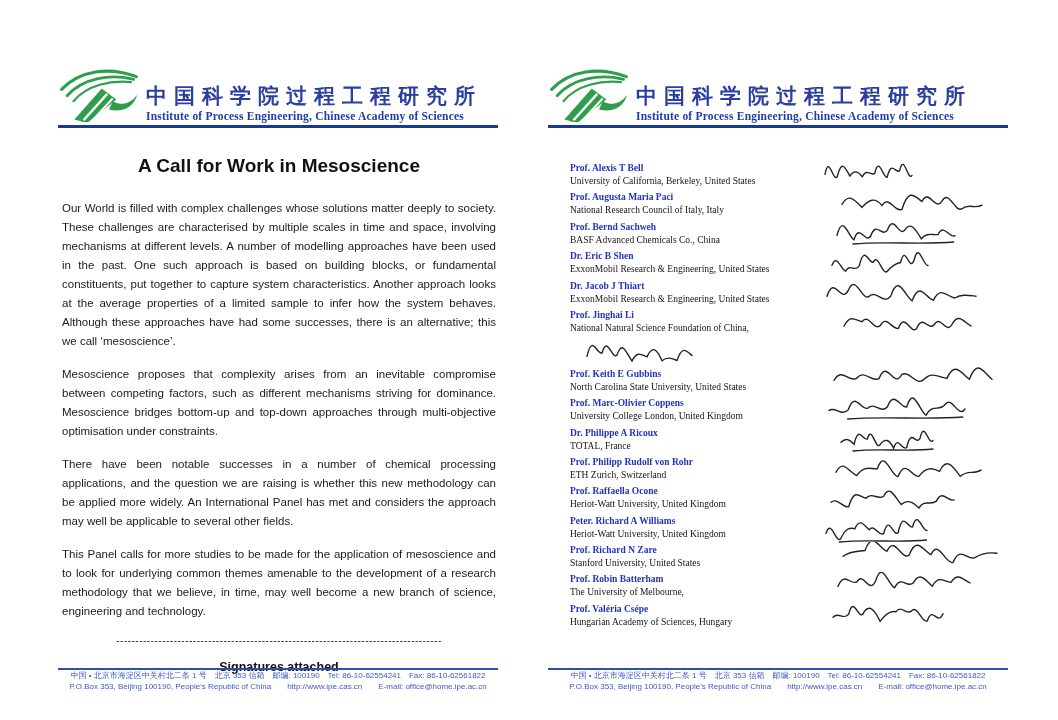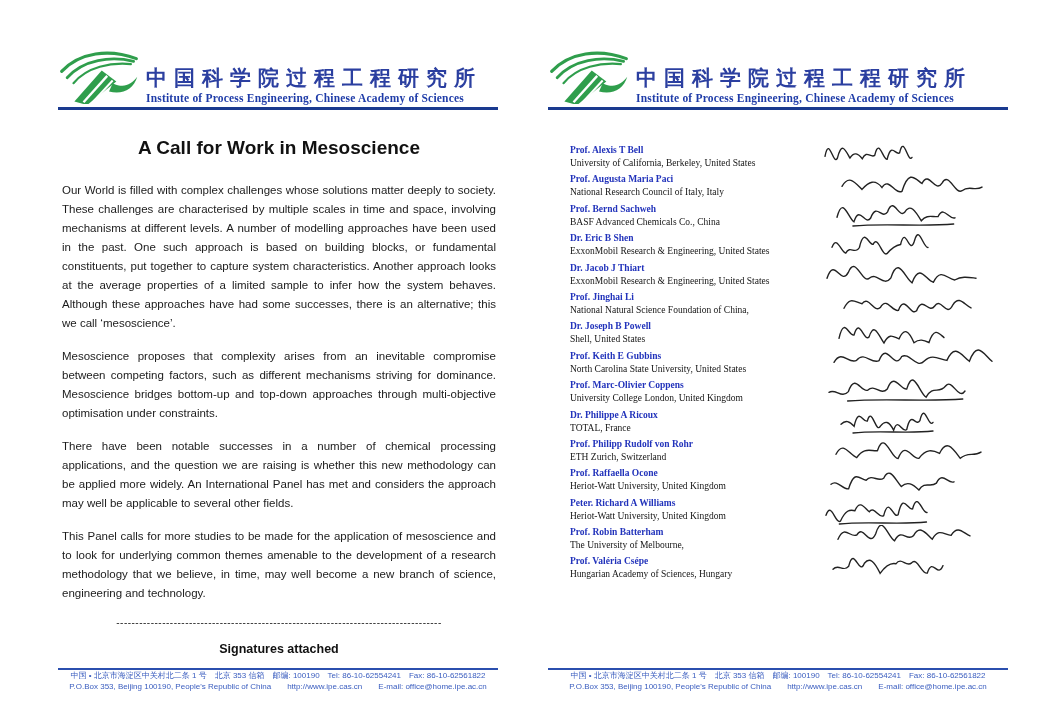--- a/index.html
+++ b/index.html
@@ -12,21 +12,21 @@
   }
   *{box-sizing:border-box;margin:0;padding:0;}
   html,body{width:1058px;height:720px;background:#ffffff;overflow:hidden;}
   body{font-family:"Liberation Sans",sans-serif;color:var(--ink);position:relative;}
 
   .page{position:absolute;top:0;height:720px;}
   .page-left{left:58px;width:440px;}
   .page-right{left:548px;width:460px;}
 
   
-  .letterhead{padding-top:46px;}
+  .letterhead{padding-top:46px;margin-top:18px;}
   .lh-row{display:flex;align-items:flex-end;}
   .lh-logo{width:82px;height:58px;flex:0 0 auto;}
   .lh-text{flex:1;padding-left:6px;}
   .lh-cn{font-family:"Liberation Serif",serif;font-weight:700;font-size:21px;
          letter-spacing:7px;color:#2b3fa0;white-space:nowrap;line-height:1.25;}
   .lh-en{font-family:"Liberation Serif",serif;font-weight:700;font-size:11.5px;
          color:var(--header-blue);letter-spacing:0.2px;margin-top:1px;}
   .lh-rule{height:3px;background:var(--rule-blue);margin-top:3px;}
 
   
@@ -181,24 +181,20 @@
           <div class="signatory-name">Prof. Jinghai Li</div>
           <div class="signatory-affiliation">National Natural Science Foundation of China,</div>
         </div>
         <div class="signature-cell">
           <svg width="135" height="26" viewBox="0 0 135 26" style="margin-top: 3px; margin-left: 19px;">
             <path d="M3,14.3 C9.3,1.1 14.8,8.8 21.1,9.7 C27.5,0.7 32.9,19.5 39.3,13.6 C45.6,2.1 51.1,17.9 57.4,16.4 C63.8,-0.8 69.2,22.7 75.6,16.8 C81.9,0.4 87.4,20.8 93.7,12.0 C100.1,2.3 105.5,24.7 111.9,10.8 C118.2,0.7 123.6,11.2 130.0,13.9" fill="none" stroke="#222" stroke-width="1.4" stroke-linecap="round"></path>
           </svg>
         </div>
       </div>
       <div class="signatory-row">
-        <div class="signatory-text">
-          <div class="signatory-name">Dr. Joseph B Powell</div>
-          <div class="signatory-affiliation">Shell, United States</div>
-        </div>
         <div class="signature-cell">
           <svg width="113" height="26" viewBox="0 0 113 26" style="margin-top: 4px; margin-left: 14px;">
             <path d="M3,14.3 C8.3,-8.9 12.8,12.9 18.0,11.0 C23.3,-8.0 27.8,18.1 33.0,13.1 C38.3,-3.2 42.8,11.9 48.0,19.0 C53.3,8.0 57.8,13.0 63.0,14.9 C68.3,2.9 72.8,6.8 78.0,18.7 C83.3,14.6 87.8,16.0 93.0,18.5 C98.3,2.5 102.8,9.1 108.0,13.6" fill="none" stroke="#222" stroke-width="1.4" stroke-linecap="round"></path>
           </svg>
         </div>
       </div>
       <div class="signatory-row">
         <div class="signatory-text">
           <div class="signatory-name">Prof. Keith E Gubbins</div>
           <div class="signatory-affiliation">North Carolina State University, United States</div>
@@ -257,20 +253,31 @@
       </div>
       <div class="signatory-row">
         <div class="signatory-text">
           <div class="signatory-name">Peter. Richard A Williams</div>
           <div class="signatory-affiliation">Heriot-Watt University, United Kingdom</div>
         </div>
         <div class="signature-cell">
           <svg width="109" height="26" viewBox="0 0 109 26" style="margin-top: 4px; margin-left: 1px;">
             <path d="M3,14.3 C8.1,-0.8 12.4,23.5 17.4,20.2 C22.5,9.1 26.8,8.3 31.9,9.7 C36.9,-1.9 41.2,6.6 46.3,10.7 C51.3,4.2 55.7,18.3 60.7,14.6 C65.8,-6.0 70.1,18.2 75.1,13.8 C80.2,-9.7 84.5,9.6 89.6,7.9 C94.6,-10.8 99.0,12.5 104.0,11.5" fill="none" stroke="#222" stroke-width="1.4" stroke-linecap="round"></path>
             <path d="M16.3,23 C43.6,20 76.3,24 103.5,21" fill="none" stroke="#222" stroke-width="1.3" stroke-linecap="round"></path>
+          </svg>
+        </div>
+      </div>
+      <div class="signatory-row">
+        <div class="signatory-text">
+          <div class="signatory-name">Prof. Richard N Zare</div>
+          <div class="signatory-affiliation">Stanford University, United States</div>
+        </div>
+        <div class="signature-cell">
+          <svg width="162" height="26" viewBox="0 0 162 26" style="margin-top: -2px; margin-left: 18px;">
+            <path d="M3,14.3 C10.7,8.7 17.3,9.5 25.0,8.5 C32.7,-12.6 39.3,6.9 47.0,9.2 C54.7,-7.3 61.3,18.8 69.0,13.2 C76.7,-6.6 83.3,8.6 91.0,12.7 C98.7,-3.6 105.3,22.4 113.0,20.5 C120.7,2.7 127.3,19.1 135.0,15.6 C142.7,10.5 149.3,10.3 157.0,11.2" fill="none" stroke="#222" stroke-width="1.4" stroke-linecap="round"></path>
           </svg>
         </div>
       </div>
       <div class="signatory-row">
         <div class="signatory-text">
           <div class="signatory-name">Prof. Robin Batterham</div>
           <div class="signatory-affiliation">The University of Melbourne,</div>
         </div>
         <div class="signature-cell">
           <svg width="140" height="26" viewBox="0 0 140 26" style="margin-top: -1px; margin-left: 13px;">

